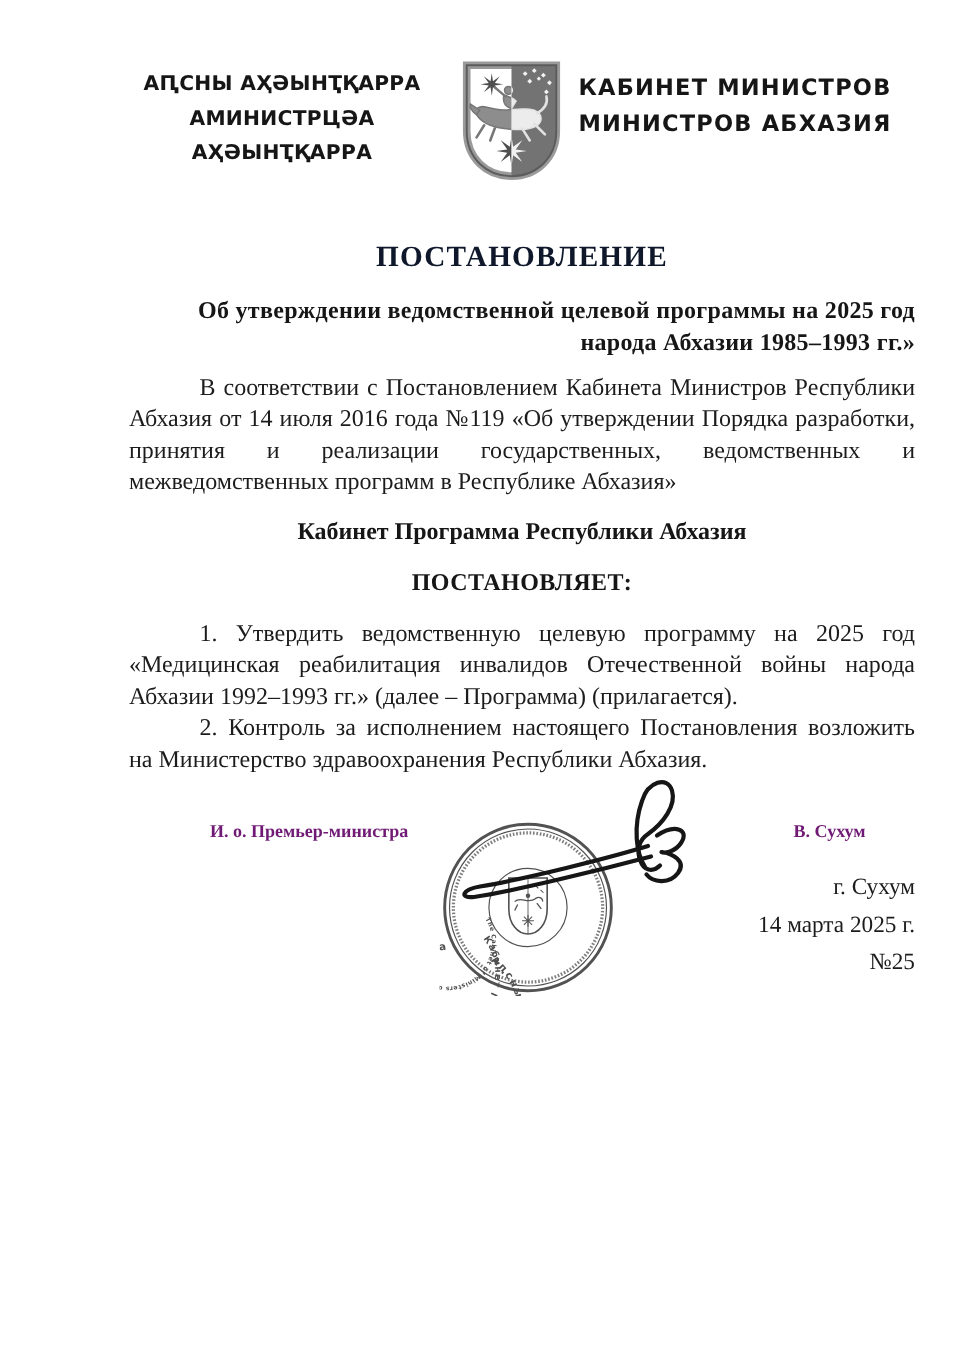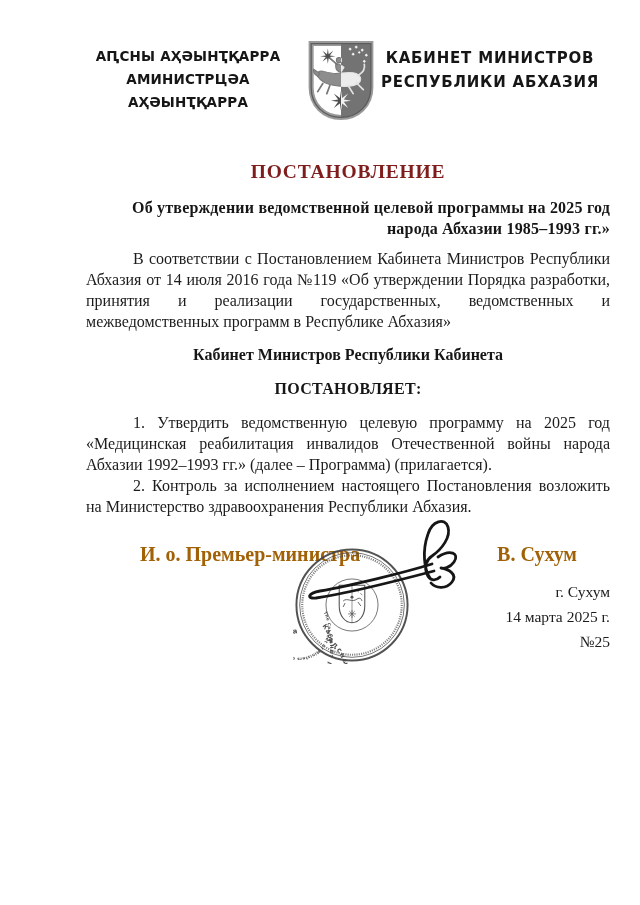--- a/index.html
+++ b/index.html
@@ -37,21 +37,21 @@
     font-size:15px;line-height:24px;letter-spacing:0.8px;
     box-sizing:border-box;
   }
   .arms-box{width:70px;flex:0 0 70px;display:flex;justify-content:center;}
   
   .doc-body{padding:0 30px 0 86px;}
   .doc-type{
     margin:38px 0 0 0;
     text-align:center;
     font-size:19.5px;font-weight:bold;letter-spacing:0.8px;
-    color:#7f1d1d;
+    color:#0f172a;
   }
   .doc-title{
     margin:14px 0 0 0;
     text-align:right;
     font-size:16px;font-weight:bold;line-height:21px;letter-spacing:0.2px;
     color:#161616;
   }
   .par{
     margin:0;
     font-size:16px;line-height:21px;
@@ -64,22 +64,22 @@
     text-align:center;
     font-size:16px;font-weight:bold;line-height:21px;
     color:#161616;
   }
   .resolves{margin-top:13px;letter-spacing:0.3px;}
   .items{margin-top:13px;}
   
   .sig-row{
     display:flex;justify-content:space-between;align-items:baseline;
     margin:27px 33px 0 54px;
-    font-size:20px;font-weight:bold;line-height:21px;
-    color:#a16207;
+    font-size:12px;font-weight:bold;line-height:21px;
+    color:#701a75;
     text-align:right;
   }
   
   .issue{
     margin:18px 0 0 57px;
     font-size:15.5px;line-height:17px;
   }
   .issue div{margin-bottom:8px;text-align:right;}
   
   .seal-svg{position:absolute;left:293px;top:546px;opacity:0.92;}
@@ -140,35 +140,35 @@
         <g clip-path="url(#armsLeft)">
             <polygon fill="#4f4f4f" points="43,60 35.8,61.1 40.1,67.1 34.1,62.8 33,70 31.9,62.8 25.9,67.1 30.2,61.1 23,60 30.2,58.9 25.9,52.9 31.9,57.2 33,50 34.1,57.2 40.1,52.9 35.8,58.9"></polygon>
           </g>
         <g clip-path="url(#armsRight)">
             <polygon fill="#f2f2f2" points="43,60 35.8,61.1 40.1,67.1 34.1,62.8 33,70 31.9,62.8 25.9,67.1 30.2,61.1 23,60 30.2,58.9 25.9,52.9 31.9,57.2 33,50 34.1,57.2 40.1,52.9 35.8,58.9"></polygon>
           </g>
       </svg>
     </div>
     <div class="org org-right">
       <div>КАБИНЕТ МИНИСТРОВ</div>
-      <div>РЕСПУБЛИКИ АБХАЗИЯ</div>
+      <div>МИНИСТРОВ АБХАЗИЯ</div>
     </div>
   </header>
 
   <main class="doc-body">
     <h1 class="doc-type">ПОСТАНОВЛЕНИЕ</h1>
 
     <h2 class="doc-title">
       <div>Об утверждении ведомственной целевой программы на 2025 год</div>
       <div>народа Абхазии 1985–1993 гг.»</div>
     </h2>
 
     <p class="par preamble">В соответствии с Постановлением Кабинета Министров Республики Абхазия от 14 июля 2016 года №119 «Об утверждении Порядка разработки, принятия и реализации государственных, ведомственных и межведомственных программ в Республике Абхазия»</p>
 
-    <p class="center-line">Кабинет Министров Республики Кабинета</p>
+    <p class="center-line">Кабинет Программа Республики Абхазия</p>
     <p class="center-line resolves">ПОСТАНОВЛЯЕТ:</p>
 
     <div class="items">
       <p class="par">1. Утвердить ведомственную целевую программу на 2025 год «Медицинская реабилитация инвалидов Отечественной войны народа Абхазии 1992–1993 гг.» (далее – Программа) (прилагается).</p>
       <p class="par">2. Контроль за исполнением настоящего Постановления возложить на Министерство здравоохранения Республики Абхазия.</p>
     </div>
 
     <div class="sig-row">
       <span>И. о. Премьер-министра</span>
       <span>В. Сухум</span>

